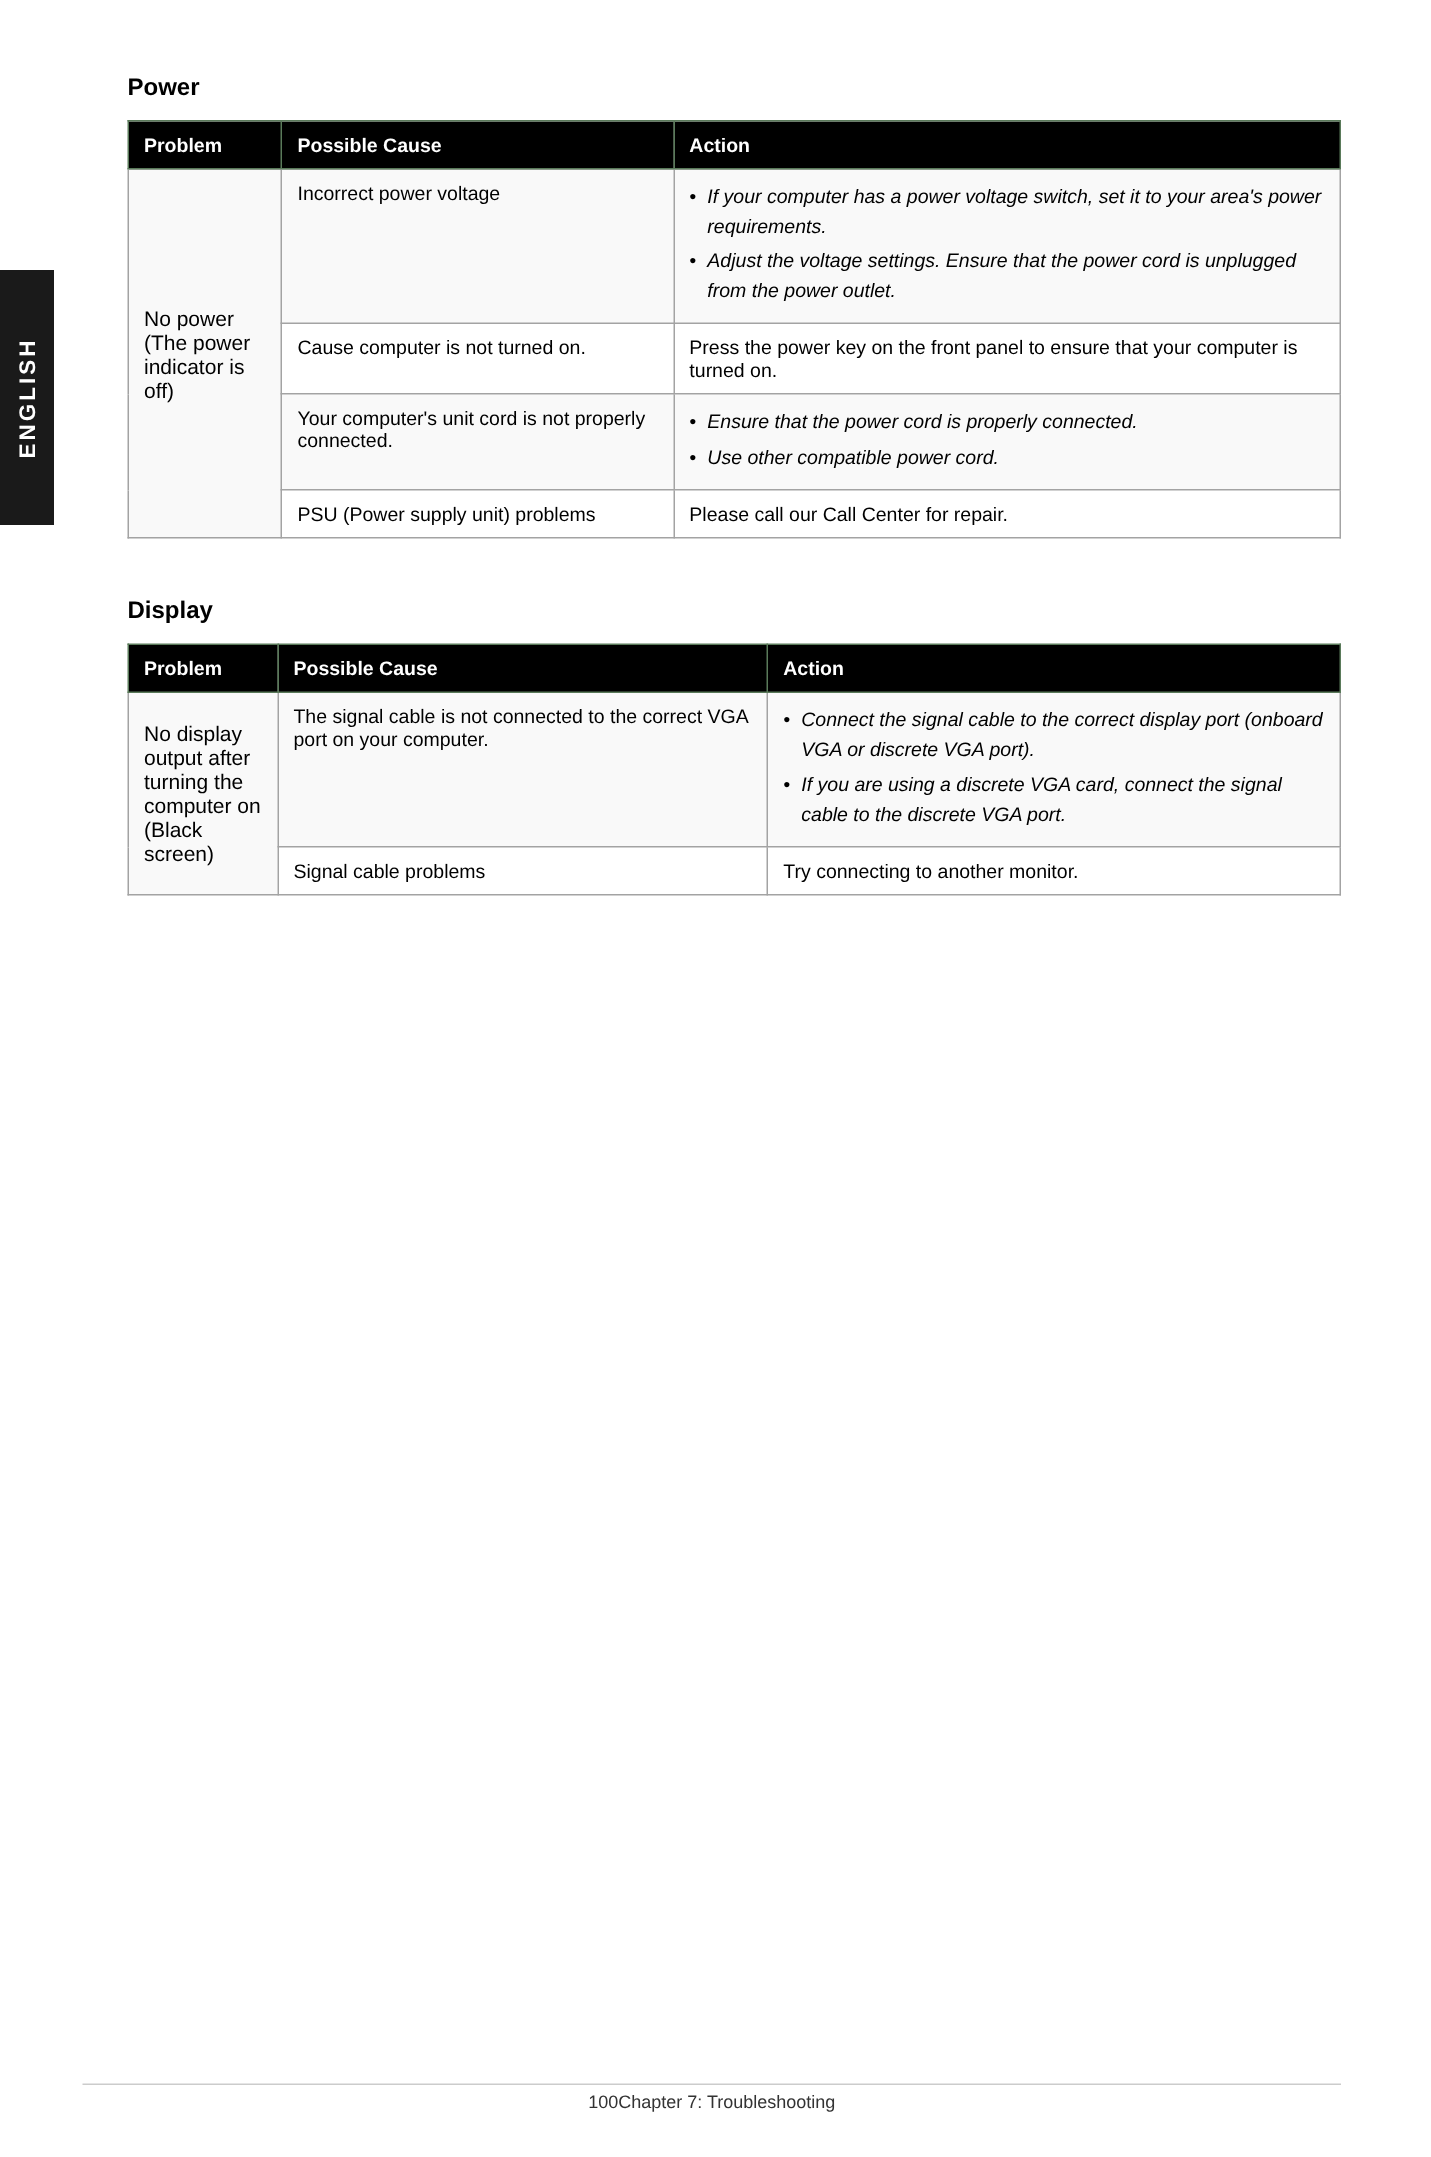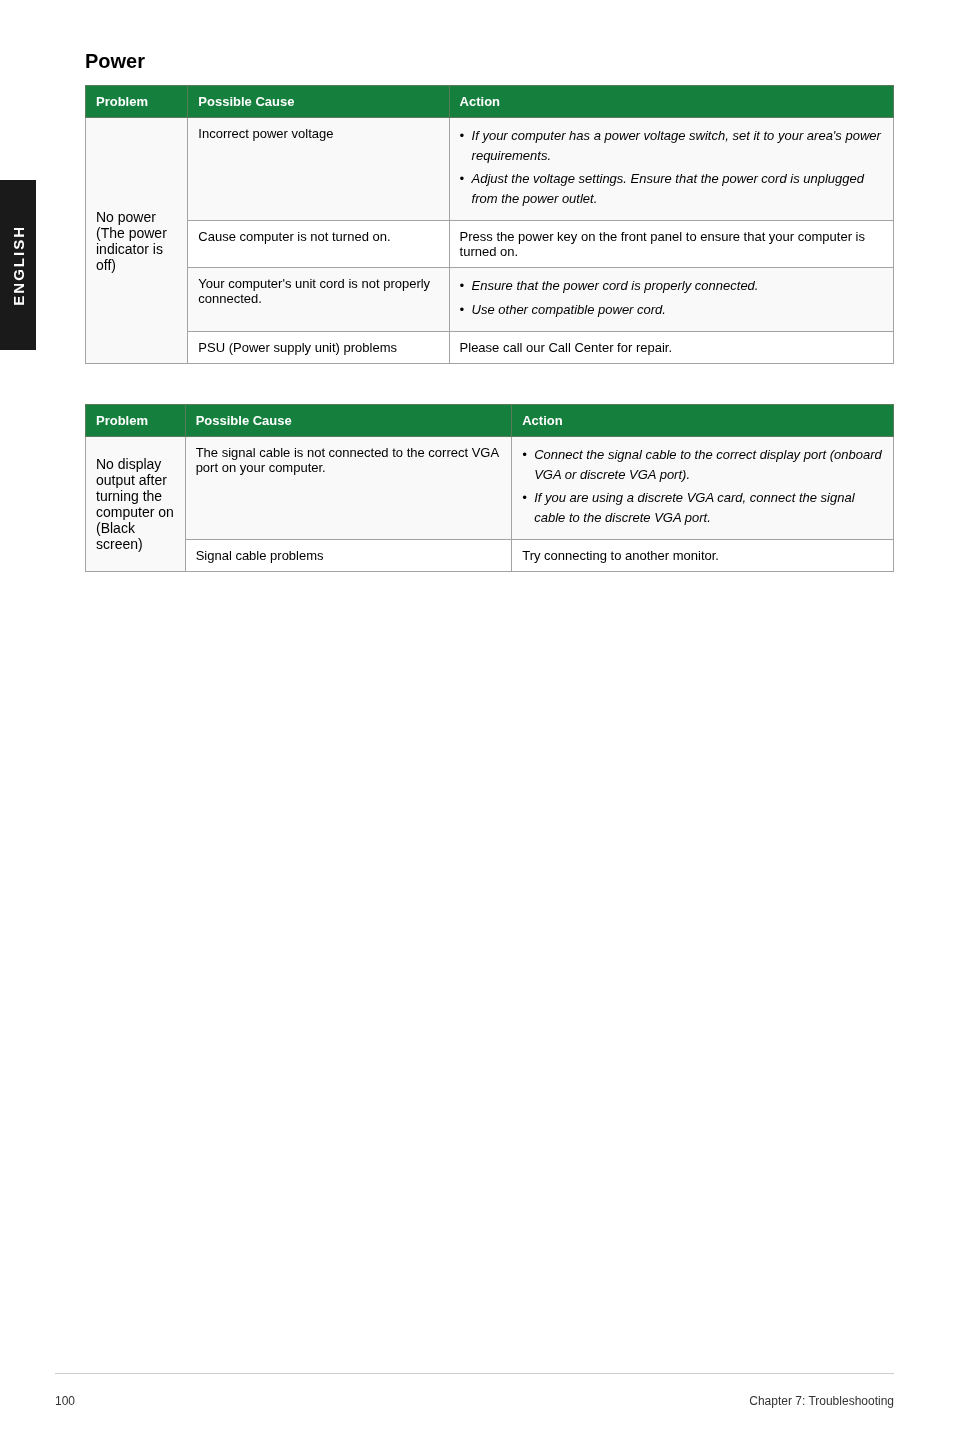--- a/index.html
+++ b/index.html
@@ -12,35 +12,35 @@
       min-height: 1438px;
       position: relative;
     }
 
     .main-content {
       margin-left: 55px;
       padding: 50px 60px 50px 30px;
     }
 
     .section-title {
-      font-size: 20px;
+      font-size: 16px;
       font-weight: bold;
       margin-bottom: 12px;
     }
 
     
     table {
       width: 100%;
       border-collapse: collapse;
       margin-bottom: 40px;
       font-size: 13px;
     }
 
     table thead tr {
-      background: #15803d;
+      background: #000000;
       color: #fff;
     }
 
     table thead th {
       padding: 8px 10px;
       text-align: left;
       font-weight: bold;
       border: 1px solid #5a7a5a;
     }
 
@@ -78,23 +78,23 @@
       left: 0;
     }
 
     
     .page-footer {
       position: absolute;
       bottom: 30px;
       left: 55px;
       right: 60px;
       display: flex;
-      justify-content: space-between;
+      justify-content: center;
       border-top: 1px solid #ccc;
-      padding-top: 20px;
+      padding-top: 4px;
       font-size: 12px;
       color: #333;
     }
 
     .english-label {
       position: absolute;
       left: 0;
       top: 180px;
       width: 36px;
       height: 170px;
@@ -165,20 +165,21 @@
         </td>
       </tr>
 
       <tr>
         <td>PSU (Power supply unit) problems</td>
         <td>Please call our Call Center for repair.</td>
       </tr>
     </tbody>
   </table>
 
+  <h2 class="section-title">Display</h2>
 
   <table>
     <thead>
       <tr>
         <th>Problem</th>
         <th>Possible Cause</th>
         <th>Action</th>
       </tr>
     </thead>
     <tbody>

